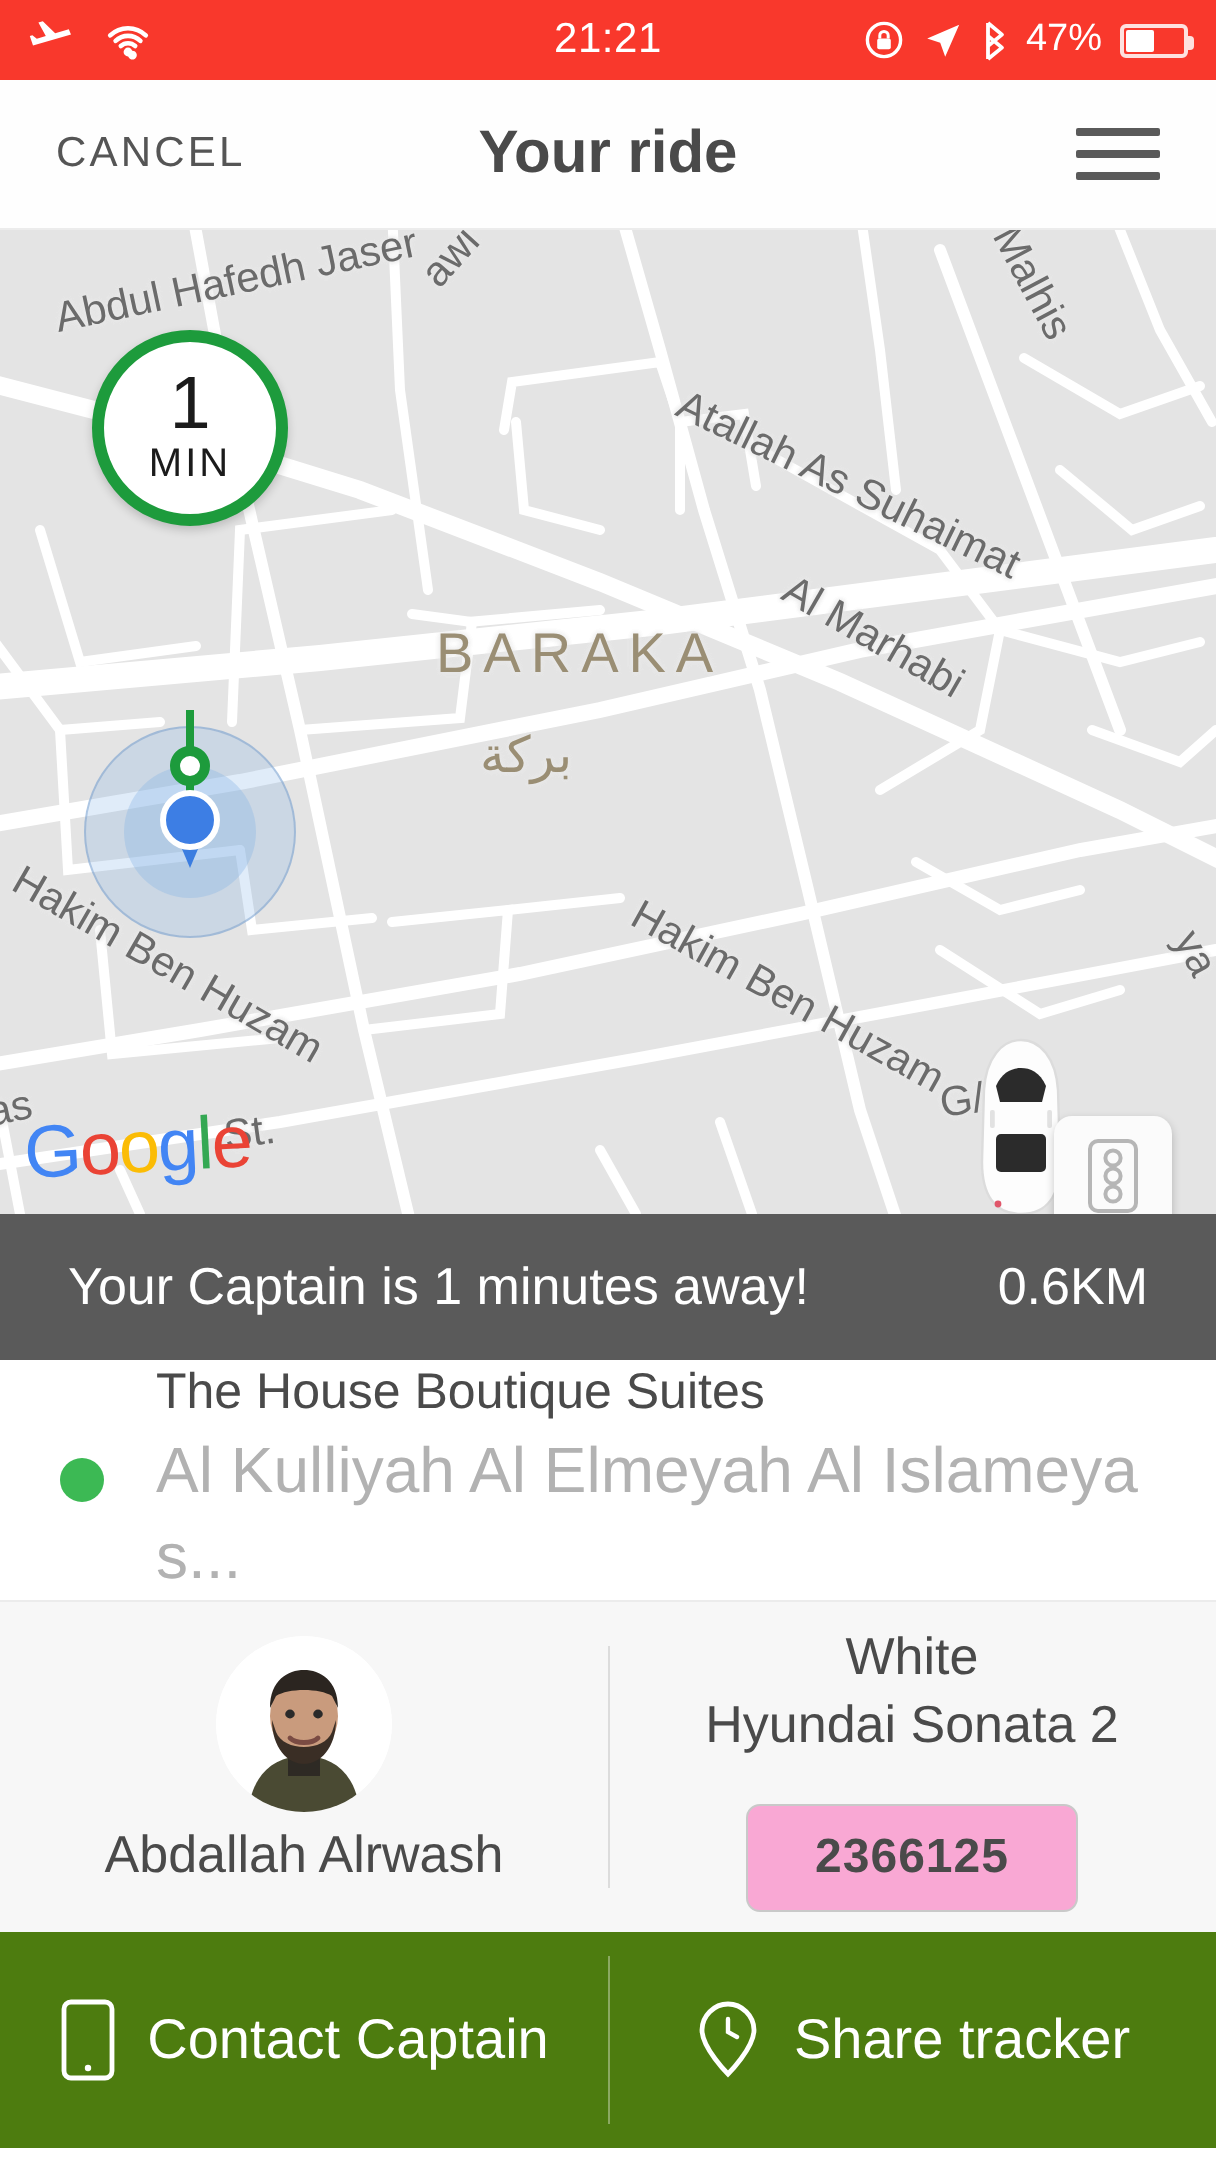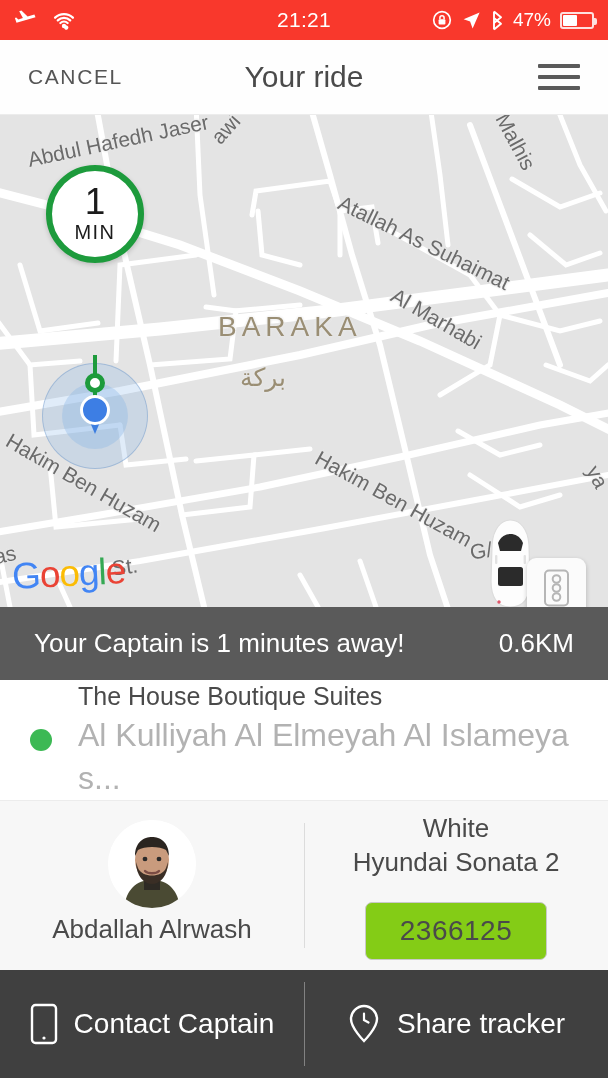--- a/index.html
+++ b/index.html
@@ -41,21 +41,21 @@
   .header {
     flex:0 0 75px; background:#fefefe; display:flex; align-items:center;
     padding:0 28px; position:relative; border-bottom:1px solid #ececec;
   }
   .cancel-btn {
     font-size:21px; color:#555; letter-spacing:1.6px; background:none;
     border:none; font-family:inherit; cursor:pointer; padding:0;
   }
   .header-title {
     position:absolute; left:0; right:0; text-align:center;
-    font-size:30px; color:#4a4a4a; font-weight:400; pointer-events:none;
+    font-size:30px; color:#4a4a4a; font-weight:700; pointer-events:none;
   }
   .burger { margin-left:auto; width:42px; height:26px; display:flex; flex-direction:column; justify-content:space-between; cursor:pointer; position:relative; z-index:3; }
   .burger span { display:block; height:4px; background:#5a5a5a; border-radius:1px; }
 
   
   .map {
     position:relative; flex:0 0 492px; overflow:hidden;
     background:#e4e4e4;
   }
   .map svg.roads { position:absolute; inset:0; width:100%; height:100%; }
@@ -166,28 +166,28 @@
     overflow:hidden; position:relative; margin-bottom:6px;
   }
   .driver-name { font-size:26px; color:#4a4a4a; margin-bottom:6px; }
   .rating-row { display:flex; align-items:center; gap:12px; }
   .stars { display:flex; gap:1px; }
   .rating-val { font-size:26px; color:#4a4a4a; }
 
   .veh-color { font-size:26px; color:#4a4a4a; line-height:1.32; }
   .veh-model { font-size:26px; color:#4a4a4a; line-height:1.32; margin-bottom:22px; }
   .plate {
-    border:1px solid #c9c9c9; border-radius:7px; background:#84cc16;
-    padding:12px 34px; font-size:28px; font-weight:400; color:#4a4a4a;
+    border:1px solid #c9c9c9; border-radius:7px; background:#f9a8d4;
+    padding:12px 34px; font-size:24px; font-weight:700; color:#4a4a4a;
     letter-spacing:.5px;
   }
 
   
   .footer {
-    flex:0 0 108px; display:flex; background:#404040;
+    flex:0 0 108px; display:flex; background:#4d7c0f;
   }
   .foot-btn {
     flex:1 1 50%; display:flex; align-items:center; justify-content:center;
     gap:16px; color:#fff; font-size:28px; cursor:pointer; position:relative;
     background:none; border:none; font-family:inherit;
   }
   .foot-btn + .foot-btn:before {
     content:""; position:absolute; left:0; top:12px; bottom:12px;
     width:1px; background:rgba(255,255,255,.35);
   }

